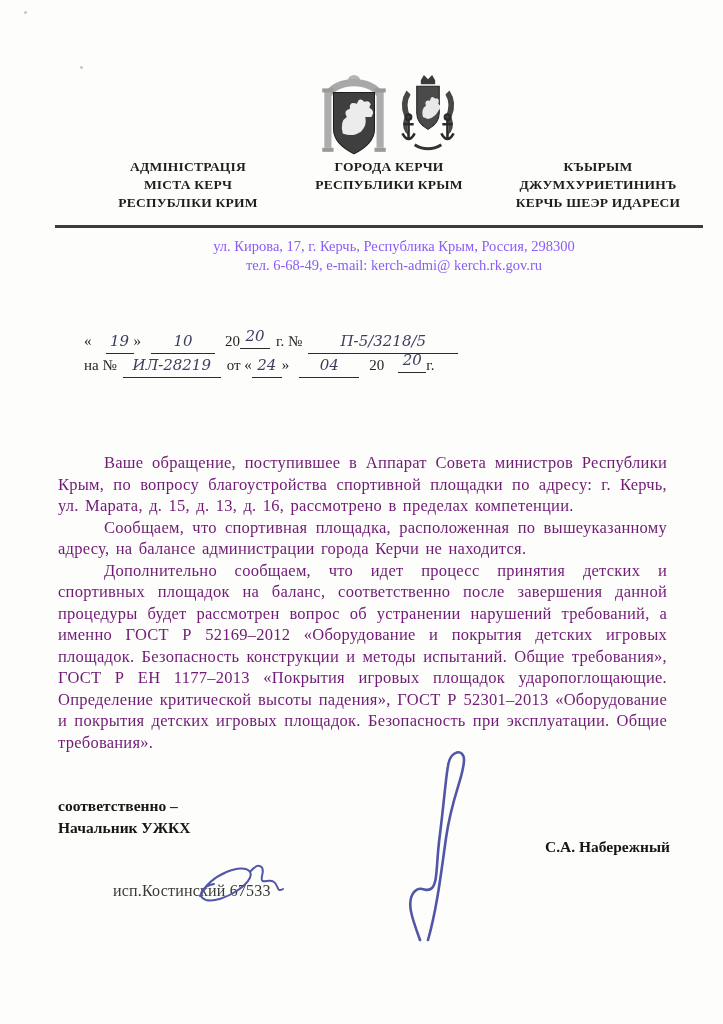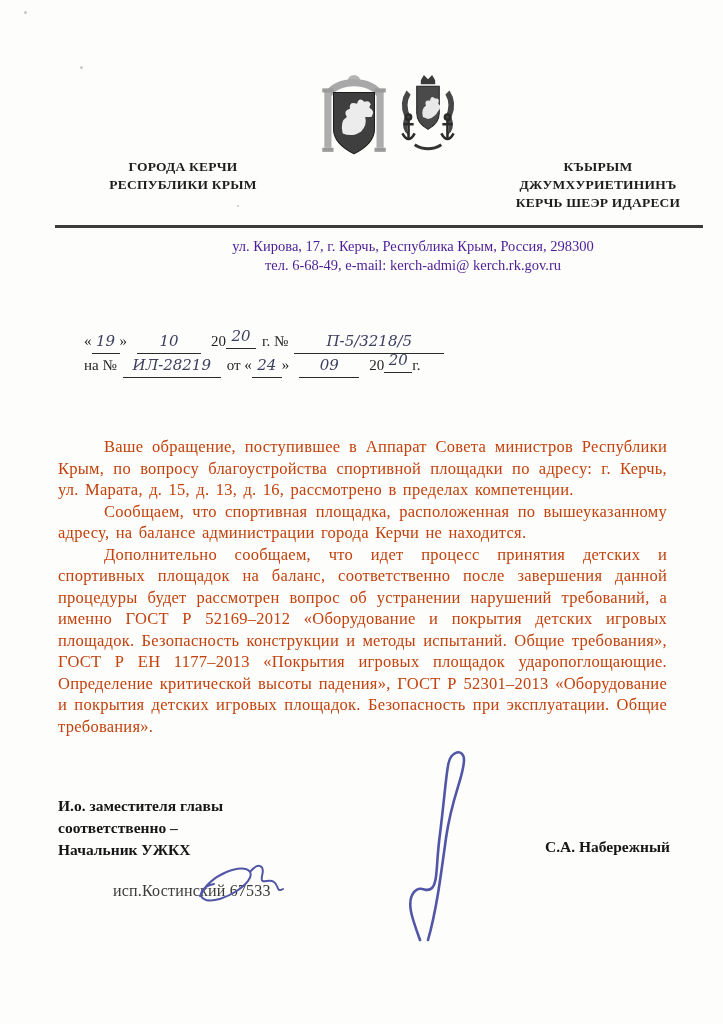--- a/index.html
+++ b/index.html
@@ -17,33 +17,33 @@
 
   
   .org-header{position:absolute;top:158px;left:88px;width:618px;display:flex;justify-content:space-between;}
   .org-col{font-weight:bold;font-size:13.5px;line-height:18px;text-align:center;letter-spacing:.2px;color:#1d1d1d;}
   .org-col.c1{width:200px;}
   .org-col.c2{width:190px;}
   .org-col.c3{width:216px;}
 
   .rule{position:absolute;top:225px;left:55px;width:648px;height:3px;background:#3c3c3c;}
 
-  .address{position:absolute;top:237px;left:108px;width:610px;text-align:center;font-size:14.5px;line-height:19px;color:#4c1d95;}
+  .address{position:absolute;top:237px;left:89px;width:610px;text-align:center;font-size:14.5px;line-height:19px;color:#8b5cf6;}
 
   
   .req{position:absolute;top:285px;left:84px;font-size:15px;line-height:23px;color:#1f1f1f;white-space:nowrap;}
   .blank{display:inline-block;border-bottom:1px solid #2b2b2b;text-align:center;vertical-align:baseline;}
   .hw{font-style:italic;font-family:"DejaVu Serif",serif;color:#3c3e5e;font-size:15px;}
-  .w28{min-width:28px;} .w30{min-width:30px;} .w60{min-width:60px;}
+  .w28{min-width:28px;margin-left:14px;} .w30{min-width:30px;} .w60{min-width:60px;}
   .w64{min-width:64px;margin-top:45px;} .w98{min-width:98px;} .w150{min-width:150px;text-align:center;}
   .raise{position:relative;top:-5px;border-bottom:1px solid #2b2b2b;}
   .gap6{display:inline-block;width:6px;} .gap10{display:inline-block;width:10px;}
 
   
-  .body-text{position:absolute;top:436px;left:58px;width:609px;font-size:16.5px;line-height:21.5px;text-align:justify;color:#c2410c;letter-spacing:.25px;word-spacing:2px;}
+  .body-text{position:absolute;top:452px;left:58px;width:609px;font-size:16.5px;line-height:21.5px;text-align:justify;color:#701a75;letter-spacing:.25px;word-spacing:2px;}
   .body-text p{margin:0;text-indent:46px;}
 
   
   .sig-position{position:absolute;top:795px;left:58px;font-weight:bold;font-size:15.5px;line-height:22px;color:#161616;}
   .sig-name{position:absolute;top:838px;left:545px;font-weight:bold;font-size:15.5px;color:#161616;}
   .executor{position:absolute;top:882px;left:113px;font-size:16px;color:#3a3a3a;letter-spacing:.2px;}
 
   .ink{position:absolute;}
   .ink svg{display:block;overflow:visible;}
 </style>
@@ -84,20 +84,25 @@
           <circle cx="12" cy="44" r="2.5"></circle>
           <path d="M50,46 V66 M44,60 Q50,71 56,60 M45,51 H55"></path>
           <circle cx="50" cy="44" r="2.5"></circle>
         </g>
         <path d="M18,71 Q31,79 44,71" stroke="#333" stroke-width="3" fill="none"></path>
       </svg>
     </span>
   </div>
 
   <div class="org-header">
+    <div class="org-col c1">
+      <div>АДМІНІСТРАЦІЯ</div>
+      <div>МІСТА КЕРЧ</div>
+      <div>РЕСПУБЛІКИ КРИМ</div>
+    </div>
     <div class="org-col c2">
       <div>ГОРОДА КЕРЧИ</div>
       <div>РЕСПУБЛИКИ КРЫМ</div>
     </div>
     <div class="org-col c3">
       <div>КЪЫРЫМ</div>
       <div>ДЖУМХУРИЕТИНИНЪ</div>
       <div>КЕРЧЬ ШЕЭР ИДАРЕСИ</div>
     </div>
   </div>
@@ -107,32 +112,31 @@
   <div class="address">
     <div>ул. Кирова, 17, г. Керчь, Республика Крым, Россия, 298300</div>
     <div>тел. 6-68-49, e-mail: kerch-admi@ kerch.rk.gov.ru</div>
   </div>
 
   <div class="req">
     <div>
       <span>«</span><span class="blank hw w28">19</span><span>»</span><span class="gap10"></span><span class="blank hw w64">10</span><span class="gap10"></span><span>20</span><span class="blank hw w30 raise">20</span><span class="gap6"></span><span>г. №</span><span class="gap6"></span><span class="blank hw w150">П-5/3218/5</span>
     </div>
     <div>
-      <span>на №</span><span class="gap6"></span><span class="blank hw w98">ИЛ-28219</span><span class="gap6"></span><span>от</span> <span>«</span><span class="blank hw w30">24</span><span>»</span><span class="gap10"></span><span class="blank hw w60">09</span><span class="gap10"></span><span>20</span><span class="blank hw w28 raise">20</span><span>г.</span>
+      <span>на №</span><span class="gap6"></span><span class="blank hw w98">ИЛ-28219</span><span class="gap6"></span><span>от</span> <span>«</span><span class="blank hw w30">24</span><span>»</span><span class="gap10"></span><span class="blank hw w60">04</span><span class="gap10"></span><span>20</span><span class="blank hw w28 raise">20</span><span>г.</span>
     </div>
   </div>
 
   <div class="body-text">
     <p>Ваше обращение, поступившее в Аппарат Совета министров Республики Крым, по вопросу благоустройства спортивной площадки по адресу: г. Керчь, ул. Марата, д. 15, д. 13, д. 16, рассмотрено в пределах компетенции.</p>
     <p>Сообщаем, что спортивная площадка, расположенная по вышеуказанному адресу, на балансе администрации города Керчи не находится.</p>
     <p>Дополнительно сообщаем, что идет процесс принятия детских и спортивных площадок на баланс, соответственно после завершения данной процедуры будет рассмотрен вопрос об устранении нарушений требований, а именно ГОСТ Р 52169–2012 «Оборудование и покрытия детских игровых площадок. Безопасность конструкции и методы испытаний. Общие требования», ГОСТ Р ЕН 1177–2013 «Покрытия игровых площадок ударопоглощающие. Определение критической высоты падения», ГОСТ Р 52301–2013 «Оборудование и покрытия детских игровых площадок. Безопасность при эксплуатации. Общие требования».</p>
   </div>
 
   <div class="sig-position">
-    <div>И.о. заместителя главы</div>
     <div>соответственно –</div>
     <div>Начальник УЖКХ</div>
   </div>
   <div class="sig-name">С.А. Набережный</div>
 
   <div class="ink" style="top:742px;left:392px;">
     <svg width="120" height="200" viewBox="0 0 120 200">
       <path d="M28,198 C20,176 14,160 22,150 C30,142 34,152 40,146 C46,140 44,120 48,92 C52,60 54,34 56,24 C58,8 72,6 72,18 C72,34 60,54 54,96 C48,140 44,170 36,198" fill="none" stroke-width="2.6" stroke-linecap="round" stroke="#5156a6"></path>
     </svg>
   </div>

